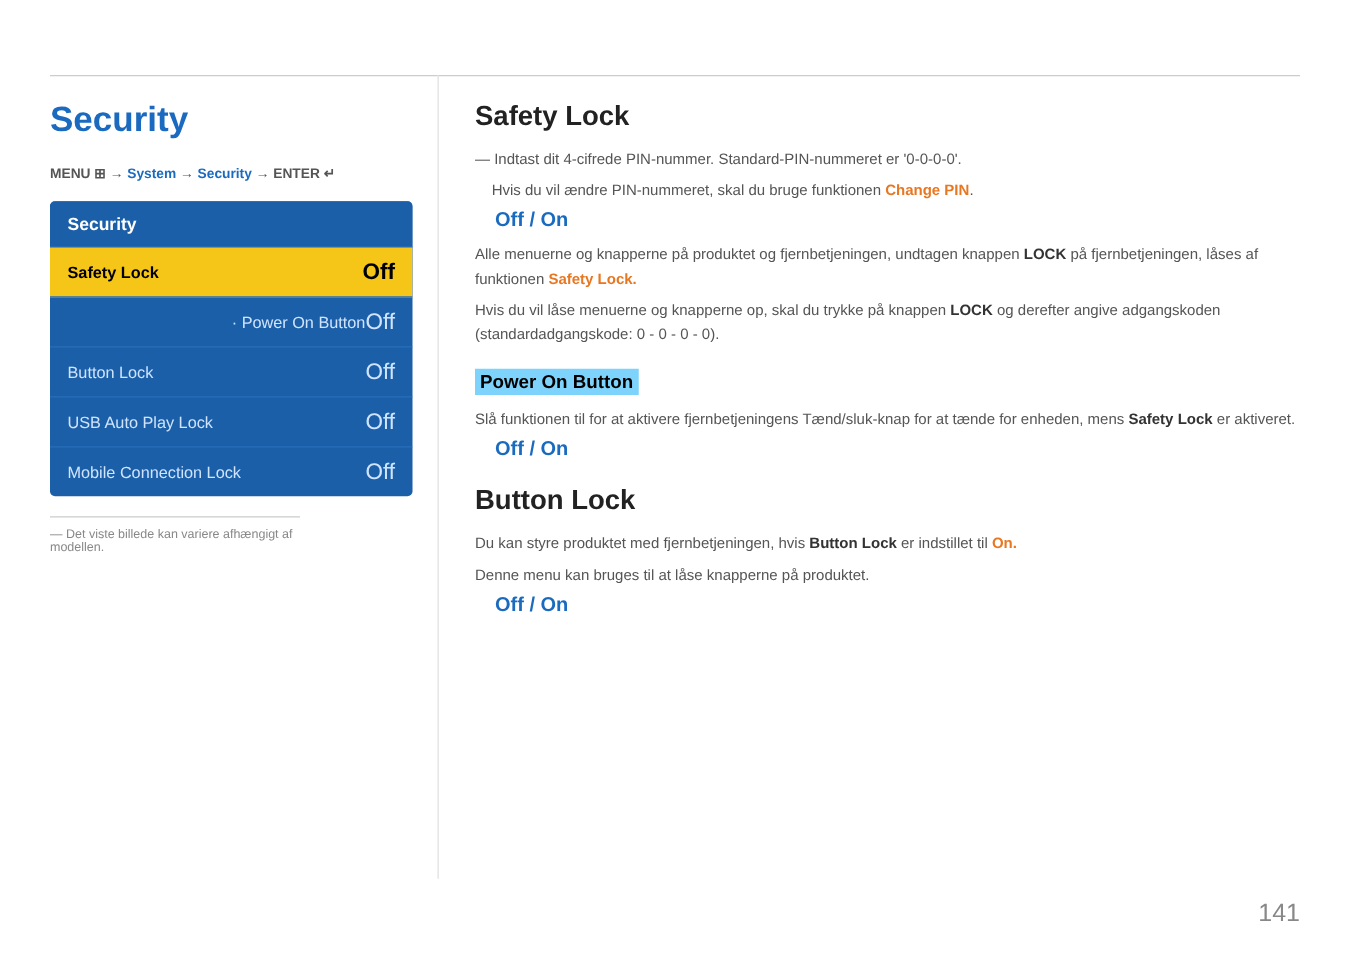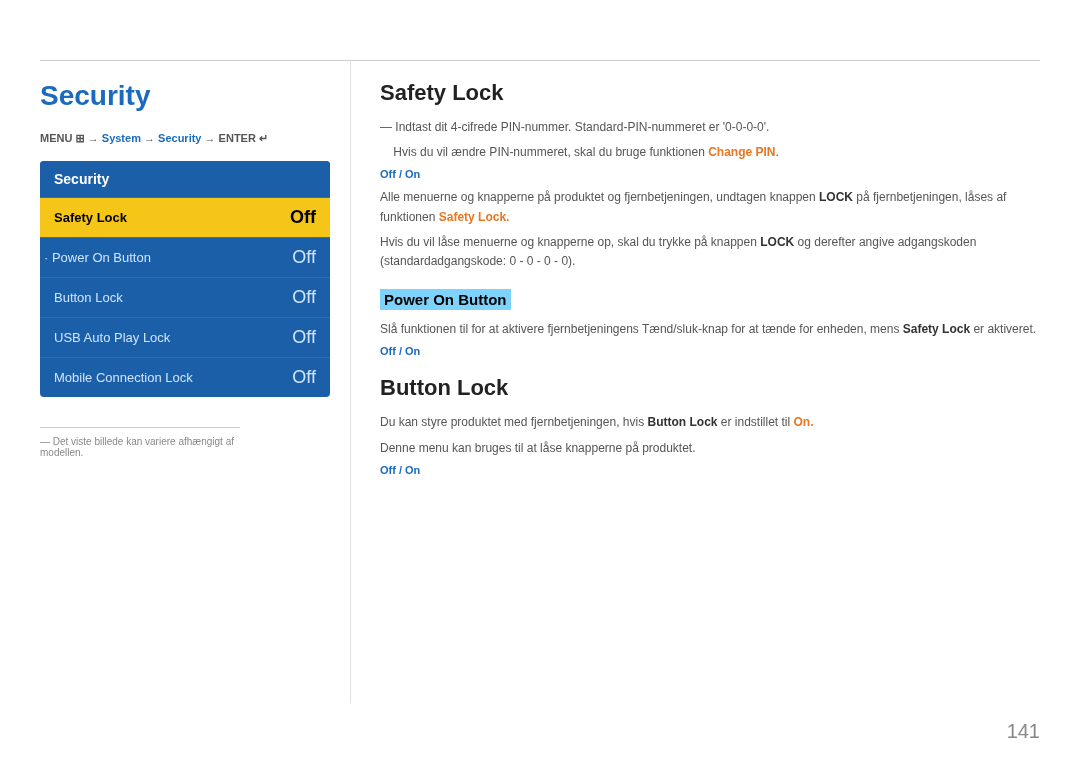--- a/index.html
+++ b/index.html
@@ -90,29 +90,30 @@
       font-weight: bold;
     }
 
     .menu-item.active .item-value {
       color: #000;
     }
 
     .menu-item.sub-item {
       padding-left: 4px;
       font-size: 13px;
+      justify-content: flex-end;
     }
 
     .item-value {
       color: #d0e4ff;
       font-size: 18px;
     }
 
     .footnote {
-      margin-top: 30px;
+      margin-top: 16px;
       font-size: 10px;
       color: #888;
       border-top: 1px solid #ccc;
       padding-top: 8px;
       width: 200px;
     }
 
     
     .main-content {
       position: absolute;
@@ -151,22 +152,23 @@
       font-weight: bold;
       color: #333;
     }
 
     .info-text .link-orange {
       color: #e87722;
       font-weight: bold;
     }
 
     .bullet-item {
-      font-size: 11px;
+      font-size: 16px;
       color: #555;
+      margin-left: 16px;
       margin-bottom: 8px;
       margin-top: 4px;
     }
 
     .bullet-item .bold-blue {
       color: #1a6bbf;
       font-weight: bold;
     }
 
     .section-divider {

